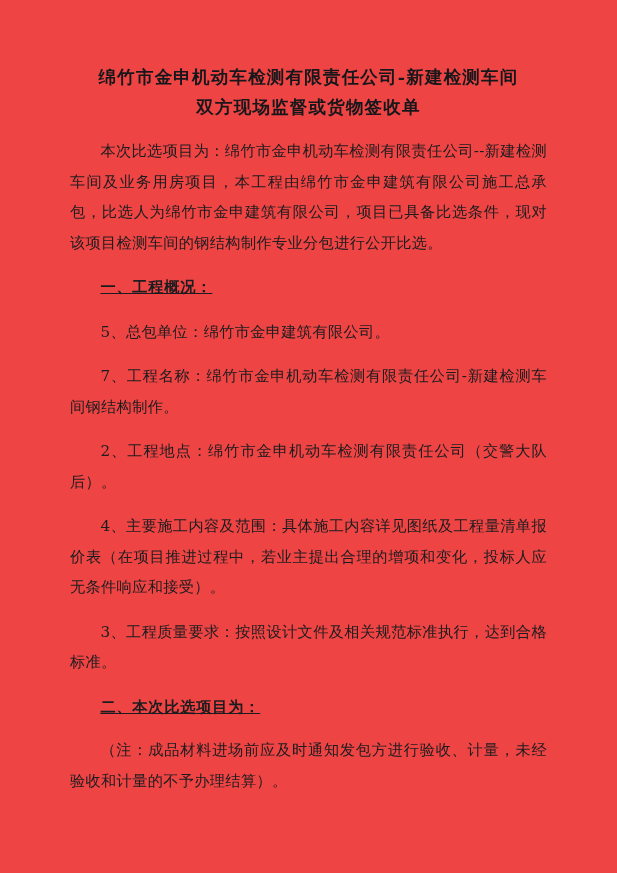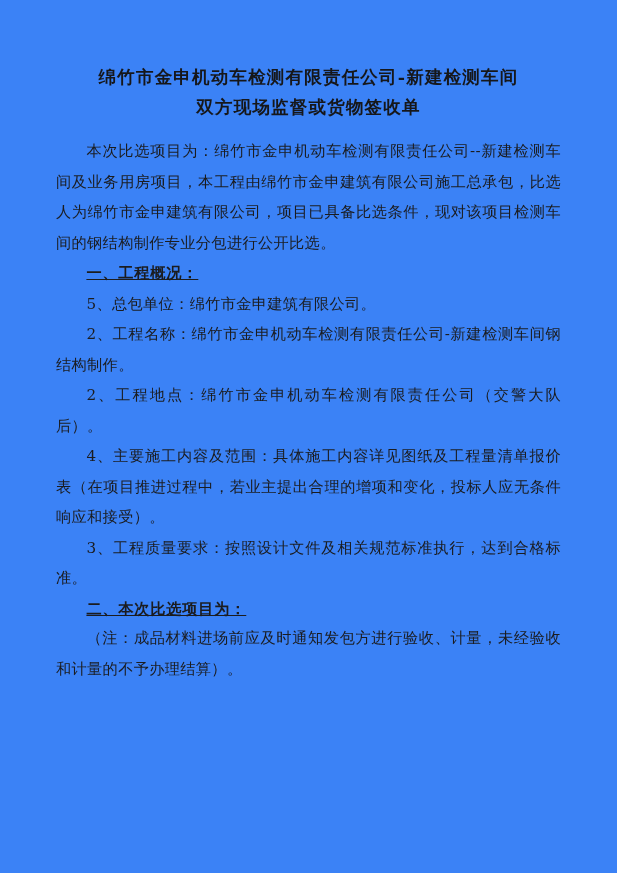--- a/index.html
+++ b/index.html
@@ -13,21 +13,21 @@
     font-family: "DejaVu Serif", "Liberation Serif", serif;
     color: #1c1c1c;
     overflow: hidden;
   }
   .page {
     position: relative;
     width: 617px;
     height: 873px;
     box-sizing: border-box;
     padding: 62px 56px 30px 56px;
-    background: #3b82f6;
+    background: #ef4444;
   }
   .title-block {
     text-align: center;
     margin-bottom: 14px;
   }
   .title-line {
     font-size: 17.5px;
     font-weight: 600;
     letter-spacing: 1.2px;
     line-height: 30px;
@@ -35,21 +35,21 @@
   }
   .body-text {
     font-size: 15.2px;
     line-height: 30.5px;
     letter-spacing: 0.35px;
     text-align: justify;
     text-justify: inter-ideograph;
     color: #1b1c1f;
   }
   .para {
-    margin: 0;
+    margin: 14px;
     text-indent: 2em;
   }
   .para.heading {
     font-weight: 600;
     letter-spacing: 0.8px;
     text-decoration: underline;
   }
   .para.note {
     text-indent: 2em;
     font-family: Liberation Mono, monospace;
@@ -62,21 +62,21 @@
 
   <div class="title-block">
     <div class="title-line">绵竹市金申机动车检测有限责任公司-新建检测车间</div>
     <div class="title-line">双方现场监督或货物签收单</div>
   </div>
 
   <div class="body-text">
     <p class="para">本次比选项目为：绵竹市金申机动车检测有限责任公司--新建检测车间及业务用房项目，本工程由绵竹市金申建筑有限公司施工总承包，比选人为绵竹市金申建筑有限公司，项目已具备比选条件，现对该项目检测车间的钢结构制作专业分包进行公开比选。</p>
     <p class="para heading">一、工程概况：</p>
     <p class="para">5、总包单位：绵竹市金申建筑有限公司。</p>
-    <p class="para">2、工程名称：绵竹市金申机动车检测有限责任公司-新建检测车间钢结构制作。</p>
+    <p class="para">7、工程名称：绵竹市金申机动车检测有限责任公司-新建检测车间钢结构制作。</p>
     <p class="para">2、工程地点：绵竹市金申机动车检测有限责任公司（交警大队后）。</p>
     <p class="para">4、主要施工内容及范围：具体施工内容详见图纸及工程量清单报价表（在项目推进过程中，若业主提出合理的增项和变化，投标人应无条件响应和接受）。</p>
     <p class="para">3、工程质量要求：按照设计文件及相关规范标准执行，达到合格标准。</p>
     <p class="para heading">二、本次比选项目为：</p>
     <p class="para note">（注：成品材料进场前应及时通知发包方进行验收、计量，未经验收和计量的不予办理结算）。</p>
   </div>
 
 </div>
 
 </body></html>

